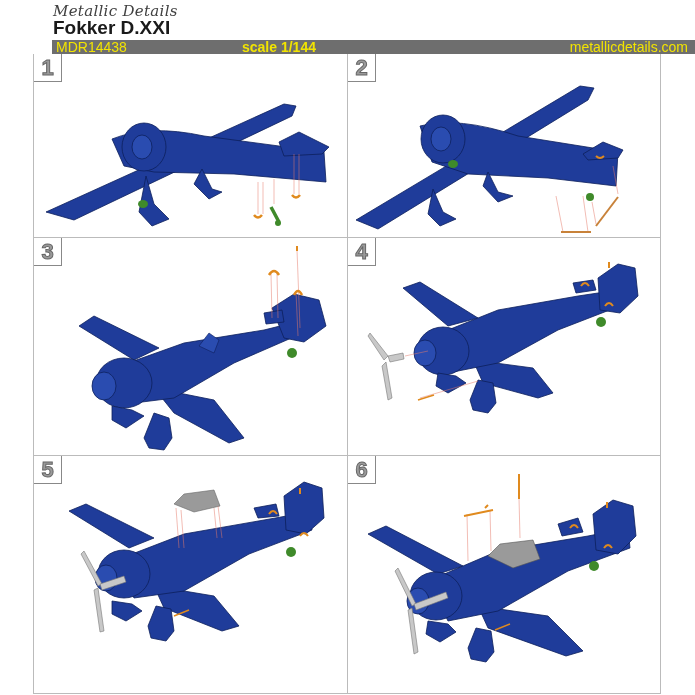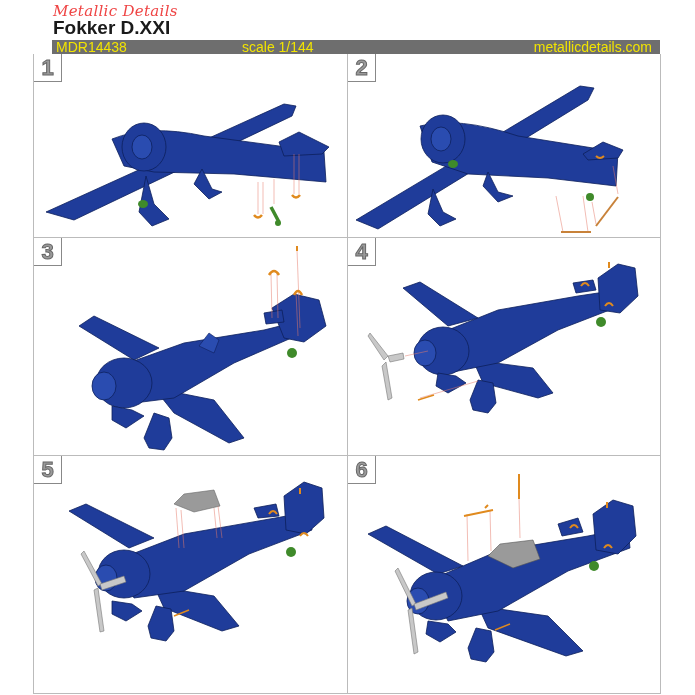--- a/index.html
+++ b/index.html
@@ -1,22 +1,22 @@
 <!DOCTYPE html>
 <html><head>
 <meta charset="utf-8">
 <style>
   html,body{margin:0;padding:0;background:#fff;}
   body{width:695px;height:695px;position:relative;overflow:hidden;font-family:"Liberation Sans",sans-serif;}
-  .logo{position:absolute;left:53px;top:2px;font-family:"DejaVu Serif",serif;font-style:italic;font-size:15px;color:#ef4444;letter-spacing:0.3px;}
+  .logo{position:absolute;left:53px;top:2px;font-family:"DejaVu Serif",serif;font-style:italic;font-size:15px;color:#404040;letter-spacing:0.3px;}
   .title{position:absolute;left:53px;top:17px;font-family:"Liberation Sans",sans-serif;font-weight:bold;font-size:19px;color:#1a1a1a;}
-  .bar{position:absolute;left:52px;top:40px;width:608px;height:14px;background:#6e6e6e;color:#f2e400;font-size:14px;line-height:14px;}
+  .bar{position:absolute;left:52px;top:40px;width:608px;height:14px;background:#6e6e6e;color:#f2e400;font-size:14px;line-height:14px;padding-left:36px;}
   .bar span{position:absolute;top:0;}
   .bar .code{left:4px;}
-  .bar .scale{left:190px;}
+  .bar .scale{left:190px;font-weight:bold;}
   .bar .site{right:8px;text-align:center;}
   .grid{position:absolute;left:33px;top:54px;width:626px;height:639px;border-left:1px solid #bbb;border-right:1px solid #bbb;border-bottom:1px solid #bbb;}
   .panel{position:absolute;box-sizing:border-box;border-top:1px solid #bbb;}
   .panel.right{border-left:1px solid #bbb;}
   .num{position:absolute;left:0;top:0;width:28px;height:28px;border:1px solid #888;border-left:none;border-top:none;background:#fff;box-sizing:border-box;text-align:center;font-weight:bold;font-size:22px;line-height:28px;color:#9a9a9a;-webkit-text-stroke:1px #666;}
   .panel svg{position:absolute;left:0;top:0;}
 </style>
 </head>
 <body>
 

